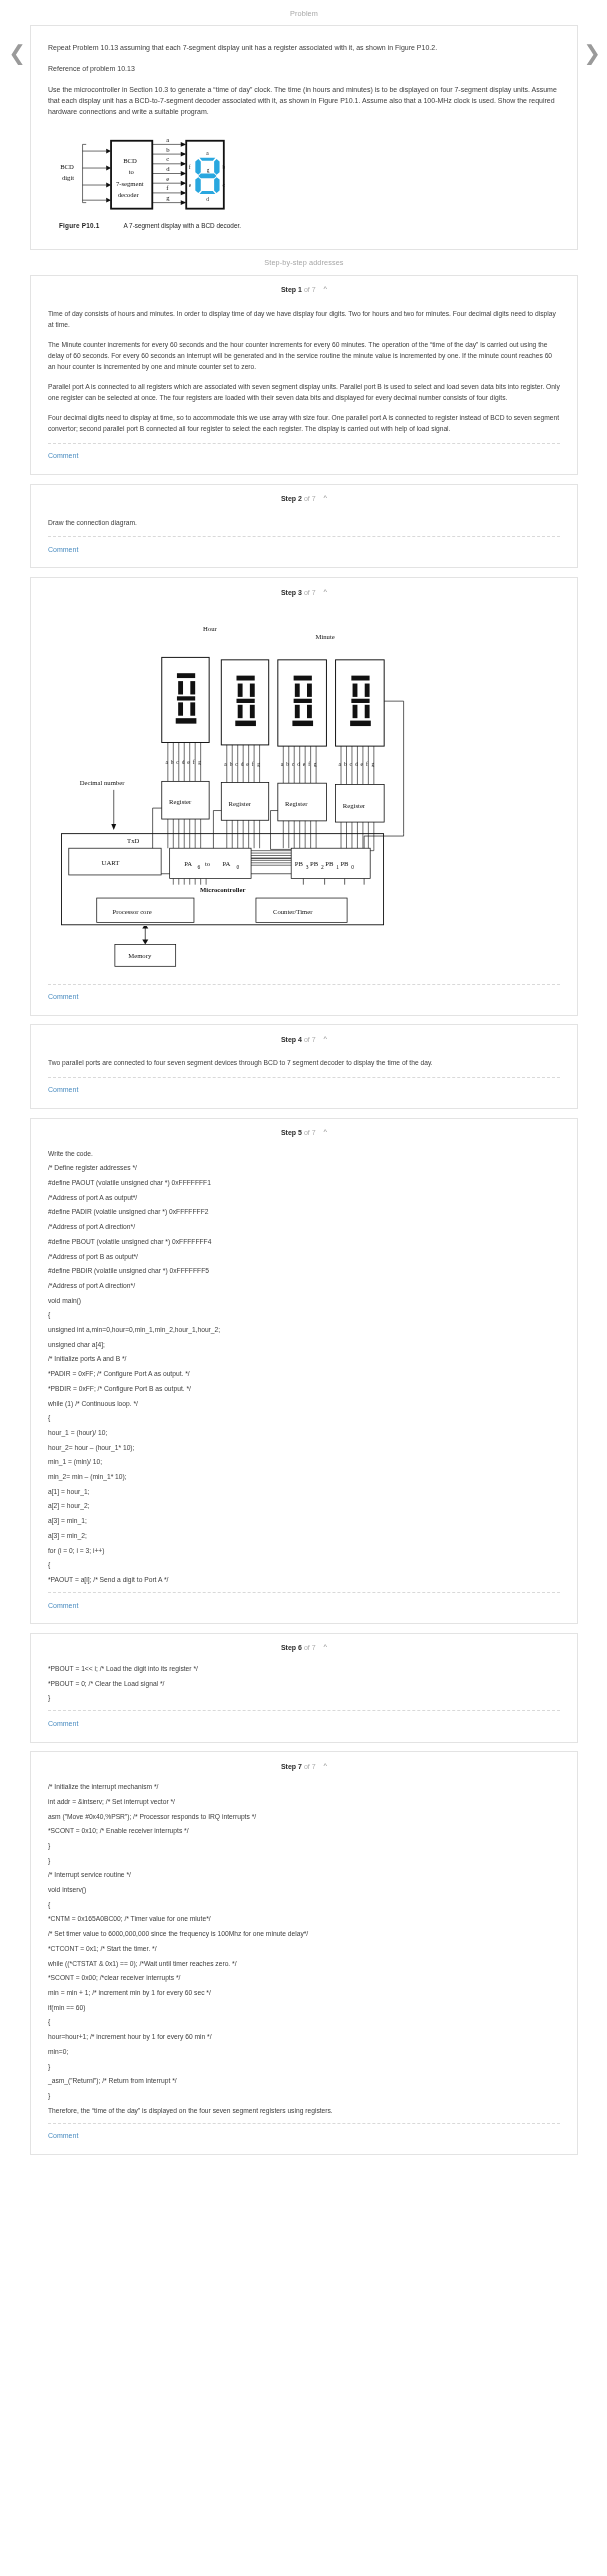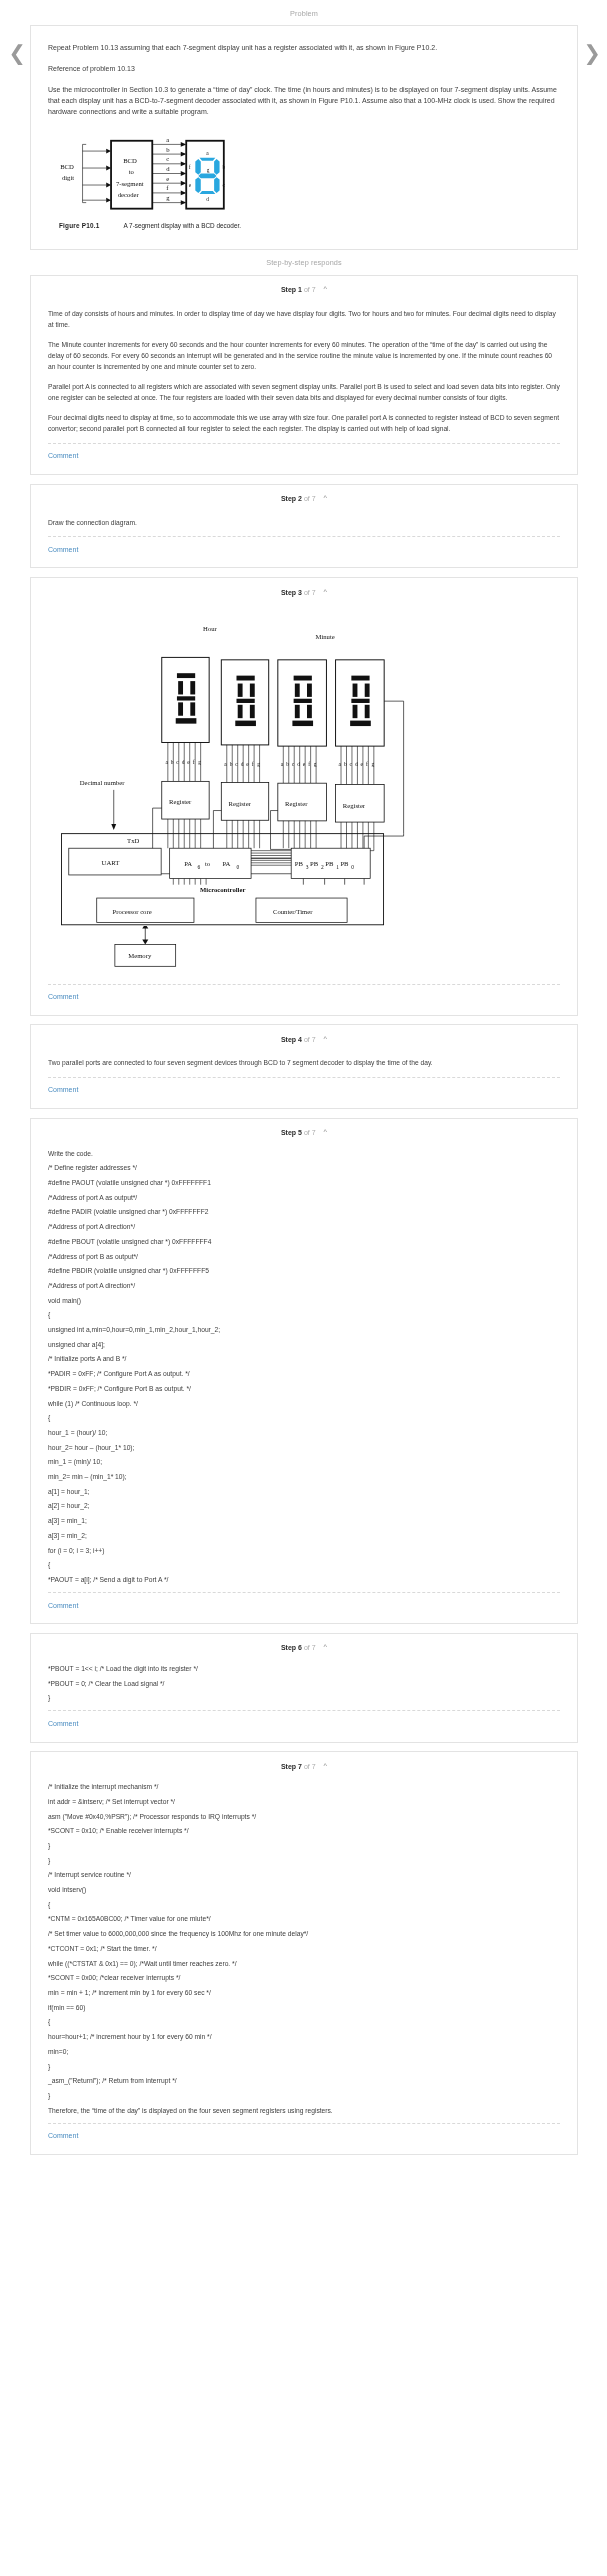--- a/index.html
+++ b/index.html
@@ -203,21 +203,21 @@
           <text class="lbl-s" x="262" y="67">g</text>
         </svg>
 
         <div class="fig-caption">
           <b>Figure P10.1</b><span class="cap-text">A 7-segment display with a BCD decoder.</span>
         </div>
       </div>
     </div>
   </div>
 
-  <div class="section-title">Step-by-step responds</div>
+  <div class="section-title">Step-by-step addresses</div>
 
   <div class="step-card">
     <div class="step-head">
       <span class="sn"><span>Step</span> <span>1</span></span>
       <span class="of"> <span>of</span> <span>7</span></span>
       <span class="chev">^</span>
     </div>
     <div class="step-body">
       <p class="txt">Time of day consists of hours and minutes. In order to display time of day we have display four digits. Two for hours and two for minutes. Four decimal digits need to display at time.</p>
       <p class="txt">The Minute counter increments for every 60 seconds and the hour counter increments for every 60 minutes. The operation of the “time of the day” is carried out using the delay of 60 seconds. For every 60 seconds an interrupt will be generated and in the service routine the minute value is incremented by one. If the minute count reaches 60 an hour counter is incremented by one and minute counter set to zero.</p>

